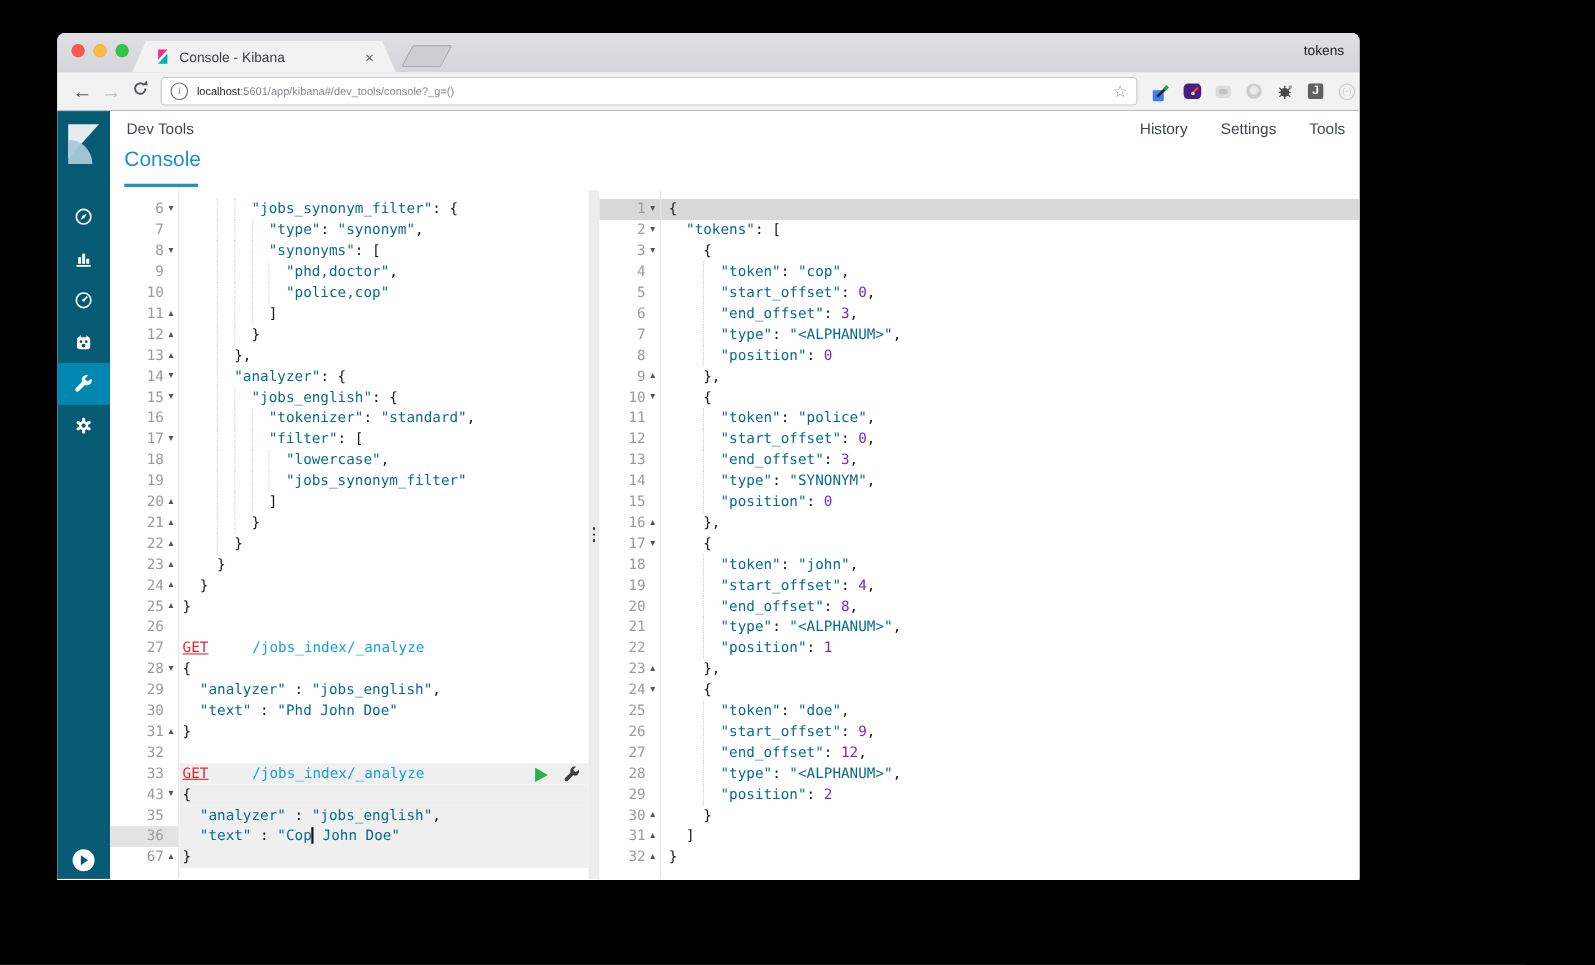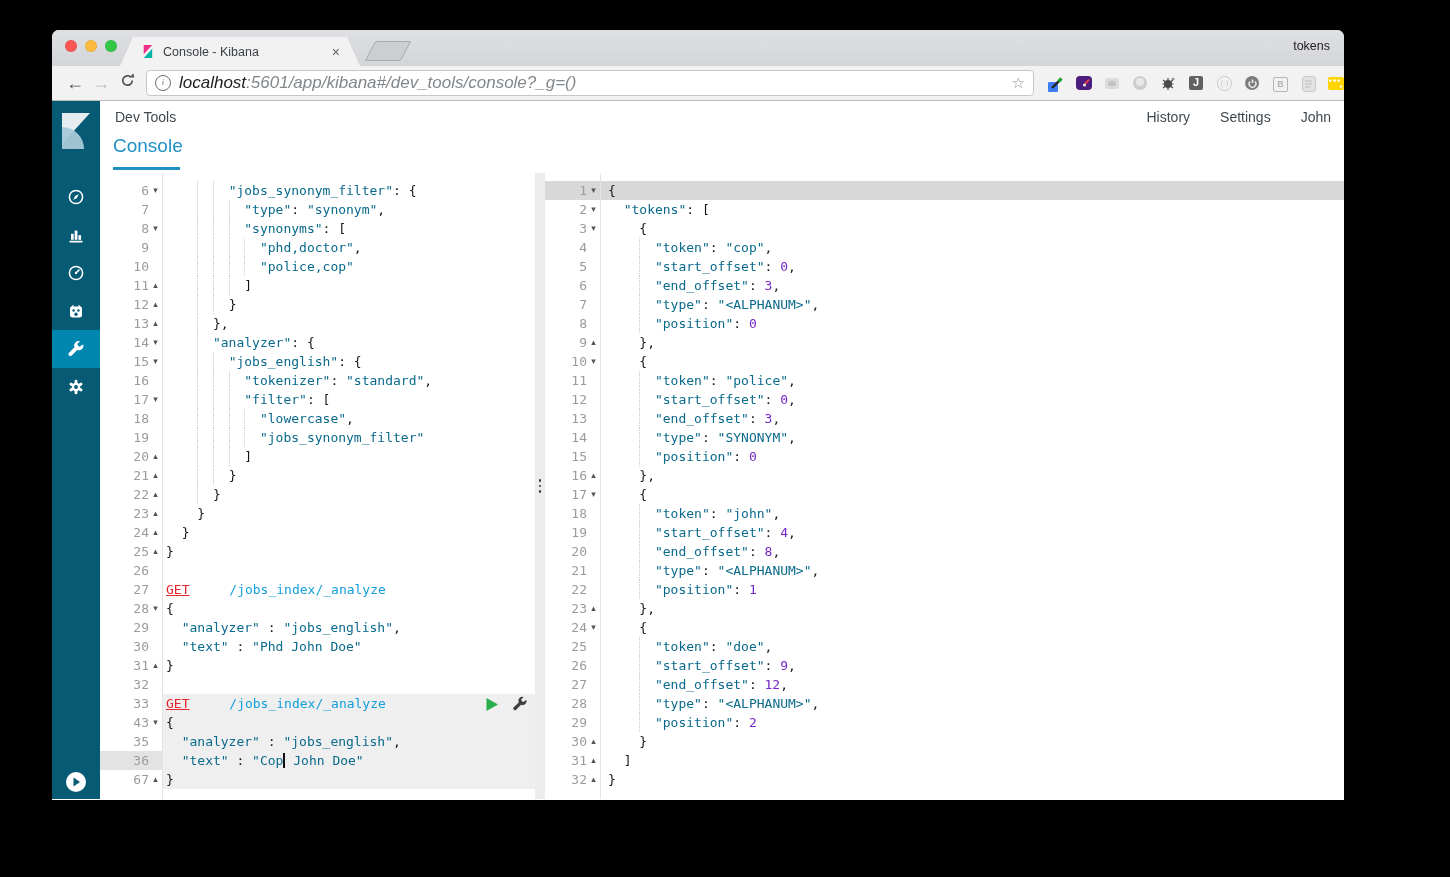--- a/index.html
+++ b/index.html
@@ -1,17 +1,17 @@
 <!DOCTYPE html>
 <html><head>
 <meta charset="utf-8">
 <style>
   html,body{margin:0;padding:0;background:#000;width:1450px;height:877px;overflow:hidden;
     font-family:"Liberation Sans",sans-serif;-webkit-font-smoothing:antialiased;}
-  .window{position:absolute;left:52px;top:30px;width:1292px;height:770px;background:#fff;
+  .window{position:absolute;left:52px;top:30px;width:1184px;height:770px;background:#fff;
     border-radius:7px 7px 0 0;overflow:hidden;}
   
   .tabstrip{position:relative;height:36px;background:linear-gradient(#dfe0e3,#d4d5d9);}
   .traffic{position:absolute;top:10px;left:13px;display:flex;gap:8px;}
   .traffic i{width:12px;height:12px;border-radius:50%;display:block;box-shadow:inset 0 0 1px rgba(0,0,0,.25);}
   .tl-red{background:#fc5753;} .tl-yellow{background:#fdbc40;} .tl-green{background:#33c748;}
   .tab{position:absolute;left:68px;bottom:0;width:240px;height:29px;background:#f2f2f2;
     clip-path:polygon(13px 0,calc(100% - 13px) 0,100% 100%,0 100%);display:flex;align-items:center;padding:0 20px;box-sizing:border-box;}
   .tab-title{font-size:12.5px;color:#3a3f44;flex:1;margin-left:8px;white-space:nowrap;overflow:hidden;}
   .tab-close{color:#606468;font-size:14px;line-height:14px;cursor:default;}
@@ -19,21 +19,21 @@
     border:1px solid #a9aaae;border-radius:2px;transform:skewX(-28deg);}
   .user-name{position:absolute;right:14px;top:9px;font-size:12.5px;color:#222;}
   .toolbar{position:relative;height:35px;background:#f2f2f2;border-bottom:1px solid #b9babc;
     display:flex;align-items:center;padding:0 10px;box-sizing:border-box;}
   .navbtn{width:26px;text-align:center;font-size:18px;color:#505458;flex:0 0 auto;}
   .navbtn.disabled{color:#b9bcbe;}
   .urlbar{flex:0 0 auto;width:888px;height:26px;background:#fff;border:1px solid #c6c6c6;border-radius:4px;
     display:flex;align-items:center;padding:0 8px;box-sizing:border-box;margin-left:6px;}
   .info-ic{width:14px;height:14px;border:1.2px solid #6a6e71;border-radius:50%;color:#6a6e71;
     font-size:9px;line-height:13px;text-align:center;font-family:"Liberation Serif",serif;font-style:italic;flex:0 0 auto;}
-  .url-text{font-size:17px;margin-left:8px;white-space:nowrap;overflow:hidden;flex:1;font-style:italic;}
+  .url-text{font-size:10px;margin-left:8px;white-space:nowrap;overflow:hidden;flex:1;}
   .url-host{color:#1c1e21;} .url-rest{color:#82878b;}
   .star-ic{color:#90949a;font-size:15px;flex:0 0 auto;}
   .ext-row{display:flex;align-items:center;gap:11px;margin-left:14px;}
   .ext{width:17px;height:17px;position:relative;flex:0 0 auto;}
   .menu-dots{margin-left:12px;display:flex;flex-direction:column;gap:2.5px;align-items:center;width:16px;}
   .menu-dots i{width:3px;height:3px;border-radius:50%;background:#5f6368;display:block;}
   
   .sq{position:absolute;border-radius:3px;}
   
   .app{display:flex;height:698px;}
@@ -257,21 +257,21 @@
     </div>
 
     <div class="main">
       <div class="kb-header">
         <div class="breadcrumb">Dev Tools</div>
         <div class="console-tab">Console</div>
         <div class="console-underline"></div>
         <div class="header-links">
           <span>History</span>
           <span>Settings</span>
-          <span>John</span>
+          <span>Tools</span>
         </div>
       </div>
 
       <div class="editors">
         <div class="editor editor-left">
           <div class="gutter" id="gutter-left">
               <div class="gl">
                 <span class="num">6</span>
                 <span class="arr">▾</span>
               </div>

